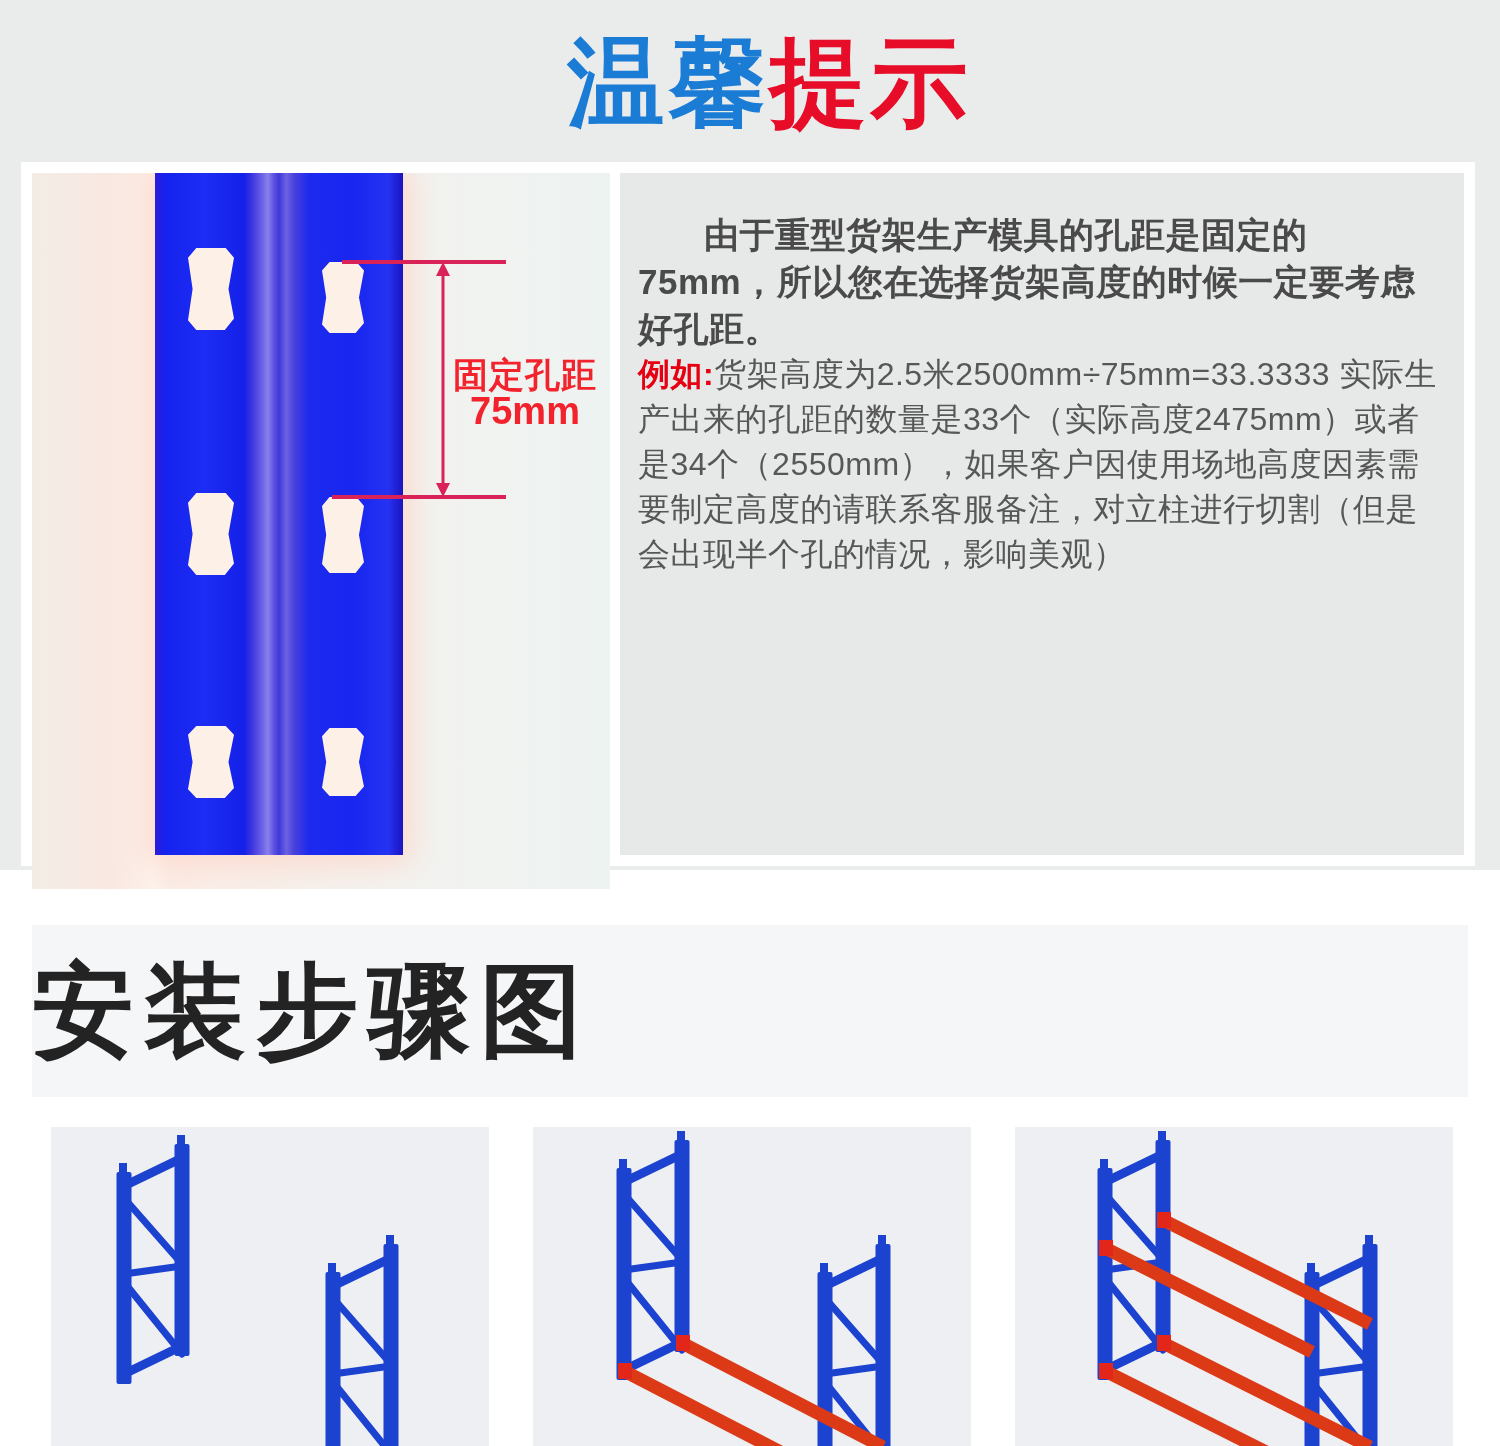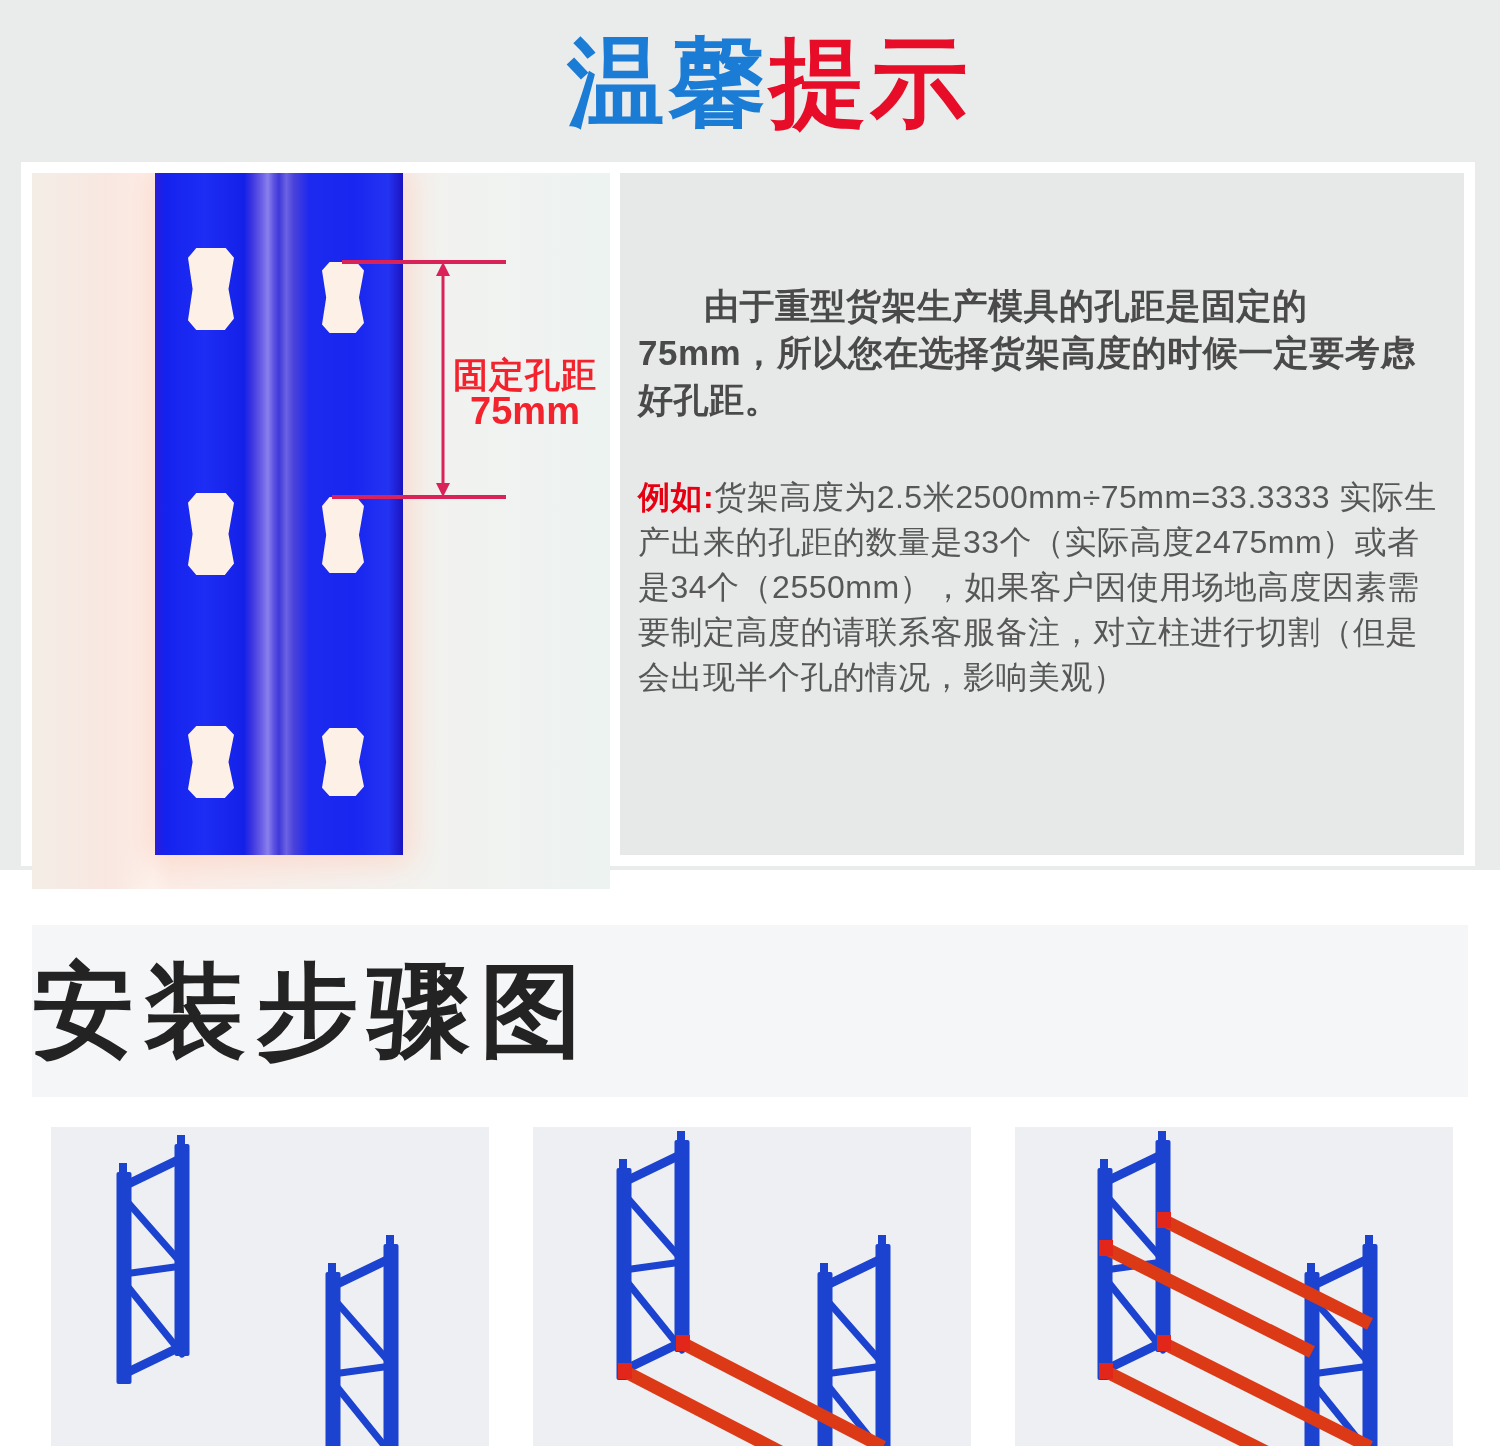--- a/index.html
+++ b/index.html
@@ -46,24 +46,24 @@
   .hole.h-br{left:290px;top:555px;width:42px;height:68px;}
   .dim-overlay{position:absolute;left:0;top:0;width:578px;height:682px;}
   .dim-overlay line{stroke:var(--dimension-line);}
   .dim-overlay polygon{fill:var(--dimension-line);}
   .dim-label{position:absolute;left:404px;top:183px;width:178px;text-align:center;
     color:var(--annotation-red);font-weight:bold;line-height:37px;}
   .dim-label .l1{font-size:35px;letter-spacing:1px;}
   .dim-label .l2{font-size:38px;}
 
   
-  .text-panel{flex:1;height:682px;background:var(--panel-gray);padding:109px 26px 0 18px;}
+  .text-panel{flex:1;height:682px;background:var(--panel-gray);padding:38px 26px 0 18px;}
   .notice-paragraph{font-size:35px;line-height:47px;color:var(--body-text);
     font-weight:bold;text-indent:66px;letter-spacing:0.5px;}
-  .example-paragraph{margin-top:52px;font-size:32px;line-height:45px;
+  .example-paragraph{font-size:32px;line-height:45px;
     color:var(--example-text);letter-spacing:0.5px;}
   .example-label{color:var(--example-label-red);font-weight:bold;}
 
   
   .steps-title-panel{position:absolute;left:32px;top:925px;width:1436px;height:172px;
     background:var(--steps-panel-bg);text-align:left;}
   .steps-title{font-size:102px;font-weight:bold;color:var(--steps-title-color);
     letter-spacing:10px;line-height:172px;}
 
   .step-card{position:absolute;top:1127px;width:438px;height:319px;background:var(--step-card-bg);overflow:hidden;}

